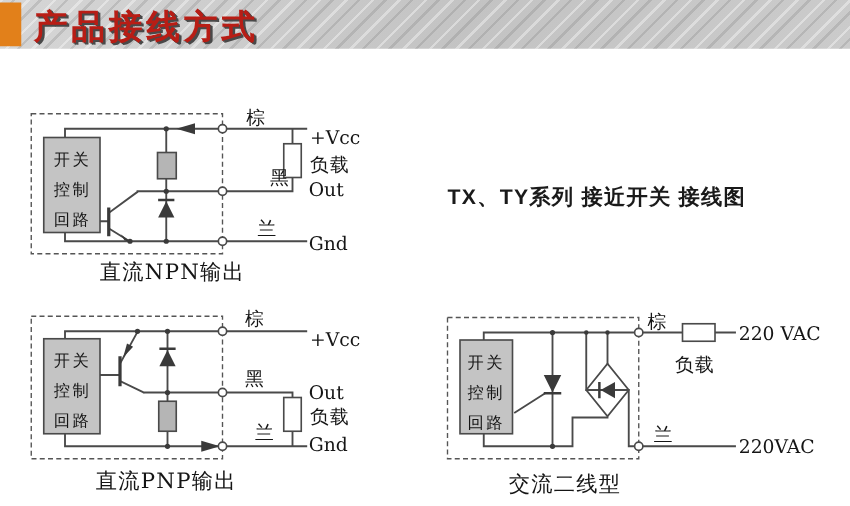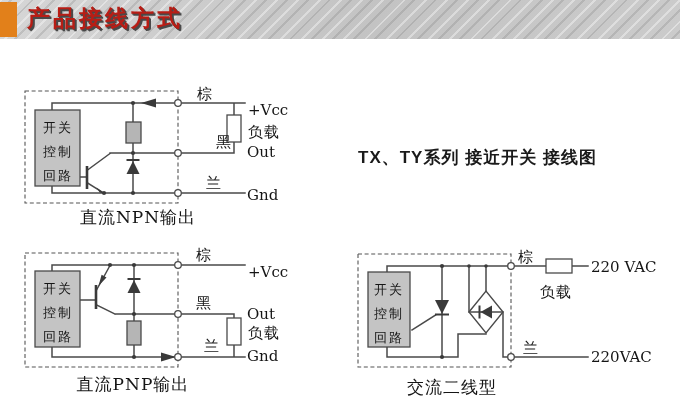--- a/index.html
+++ b/index.html
@@ -18,21 +18,21 @@
         rgba(90,90,90,.18) 7px 9px,
         rgba(255,255,255,0) 9px 15px),
       linear-gradient(100deg,#d6d6d6,#c3c3c3 55%,#cbcbcb);
   }
   .accent{
     position:absolute;left:0;top:2px;width:17px;height:35px;
     background:#e2801a;
   }
   .banner-title{
     position:absolute;left:27px;top:3px;
-    font-size:23px;font-weight:bold;letter-spacing:3px;
+    font-size:27px;font-weight:bold;letter-spacing:3px;
     color:#b81d15;
     text-shadow:1px 1px 0 #4a4a4a,2px 2px 0 #4a4a4a;
     white-space:nowrap;
   }
   
   svg.diagram{position:absolute;left:0;top:0;}
   .w{stroke:#4a4a4a;stroke-width:1.5;fill:none;stroke-linecap:square;}
   .dash{stroke:#555;stroke-width:1.1;fill:none;stroke-dasharray:4 2.6;}
   .cbox{fill:#c4c4c4;stroke:#4a4a4a;stroke-width:1.3;}
   .res{fill:#b5b5b5;stroke:#4a4a4a;stroke-width:1.3;}

